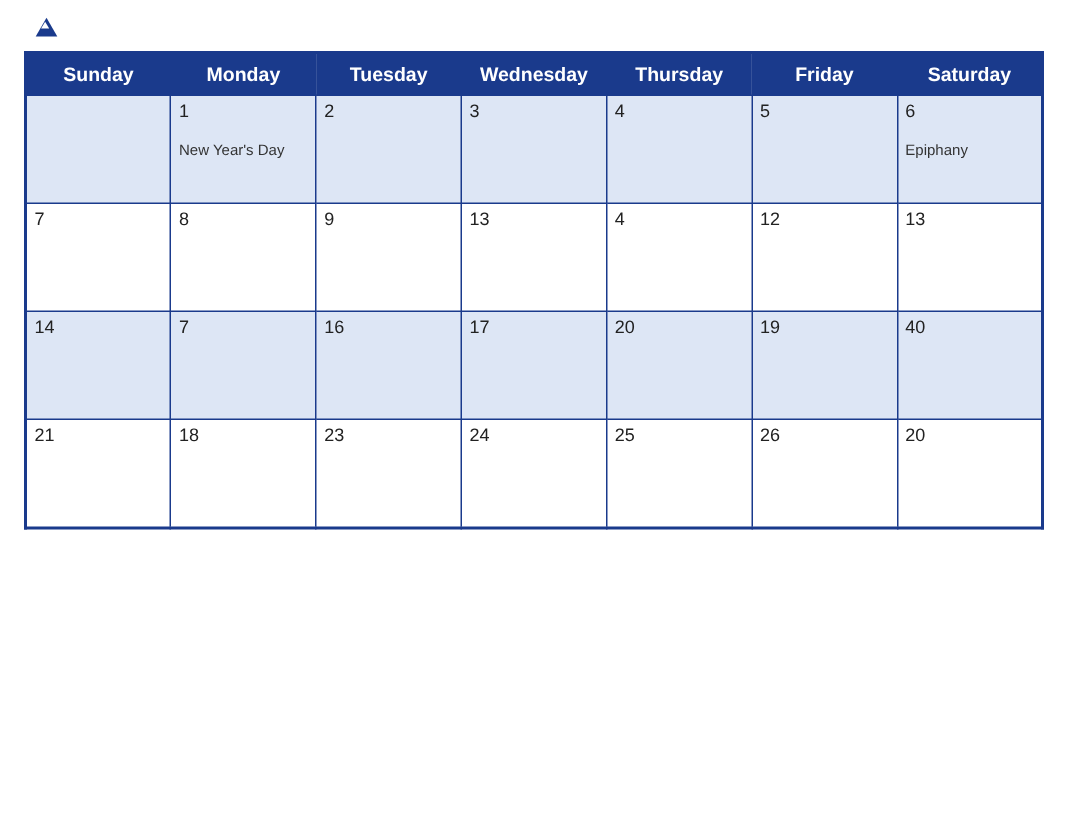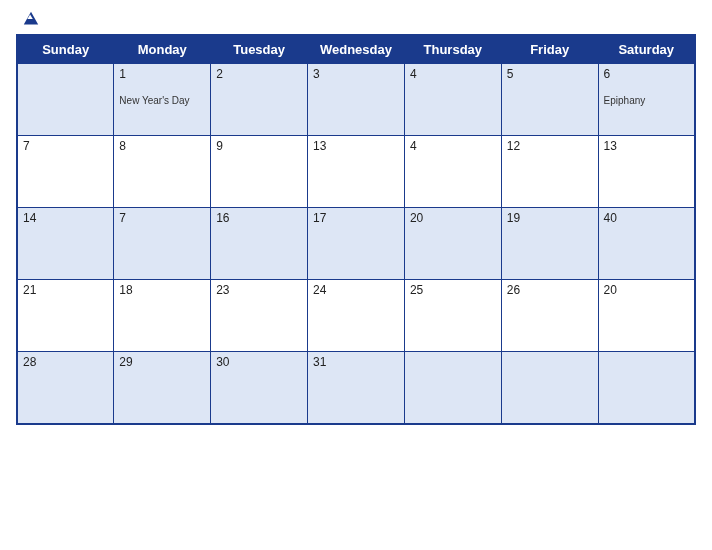--- a/index.html
+++ b/index.html
@@ -227,32 +227,15 @@
           <td>
             <div class="day-num">25</div>
           </td>
           <td>
             <div class="day-num">26</div>
           </td>
           <td>
             <div class="day-num">20</div>
           </td>
         </tr>
-        <tr>
-          <td>
-            <div class="day-num">28</div>
-          </td>
-          <td>
-            <div class="day-num">29</div>
-          </td>
-          <td>
-            <div class="day-num">30</div>
-          </td>
-          <td>
-            <div class="day-num">31</div>
-          </td>
-          <td class="empty-cell"></td>
-          <td class="empty-cell"></td>
-          <td class="empty-cell"></td>
-        </tr>
       </tbody>
   </table>
 </div>
 
 </body></html>

